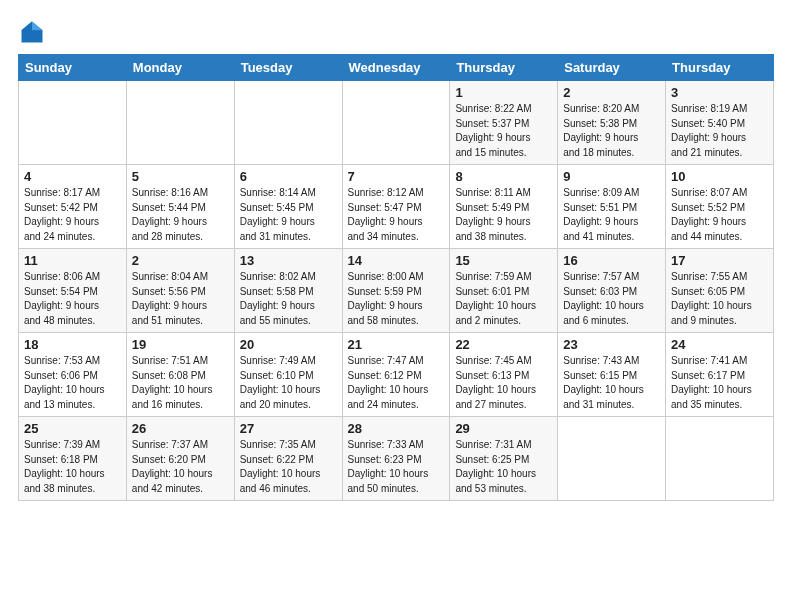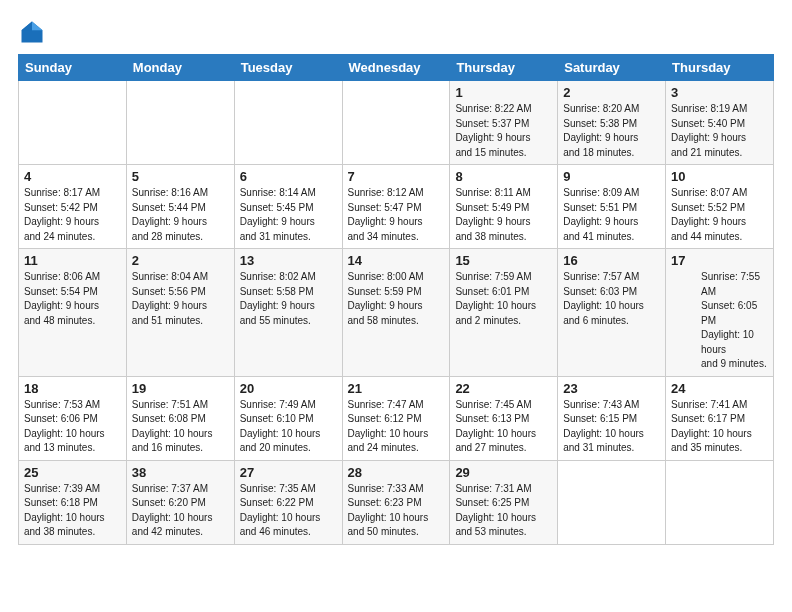--- a/index.html
+++ b/index.html
@@ -249,21 +249,21 @@
           </td>
           <td>
             <span class="day-number">16</span>
             <div class="day-info" style="white-space: pre-line;">Sunrise: 7:57 AM
 Sunset: 6:03 PM
 Daylight: 10 hours
 and 6 minutes.</div>
           </td>
           <td>
             <span class="day-number">17</span>
-            <div class="day-info" style="white-space: pre-line; margin-left: 30px;">Sunrise: 7:55 AM
+            <div class="day-info" style="white-space: pre-line;">Sunrise: 7:55 AM
 Sunset: 6:05 PM
 Daylight: 10 hours
 and 9 minutes.</div>
           </td>
         </tr>
         <tr>
           <td>
             <span class="day-number">18</span>
             <div class="day-info" style="white-space: pre-line;">Sunrise: 7:53 AM
 Sunset: 6:06 PM
@@ -315,21 +315,21 @@
         </tr>
         <tr>
           <td>
             <span class="day-number">25</span>
             <div class="day-info" style="white-space: pre-line;">Sunrise: 7:39 AM
 Sunset: 6:18 PM
 Daylight: 10 hours
 and 38 minutes.</div>
           </td>
           <td>
-            <span class="day-number">38</span>
+            <span class="day-number">26</span>
             <div class="day-info" style="white-space: pre-line;">Sunrise: 7:37 AM
 Sunset: 6:20 PM
 Daylight: 10 hours
 and 42 minutes.</div>
           </td>
           <td>
             <span class="day-number">27</span>
             <div class="day-info" style="white-space: pre-line;">Sunrise: 7:35 AM
 Sunset: 6:22 PM
 Daylight: 10 hours

